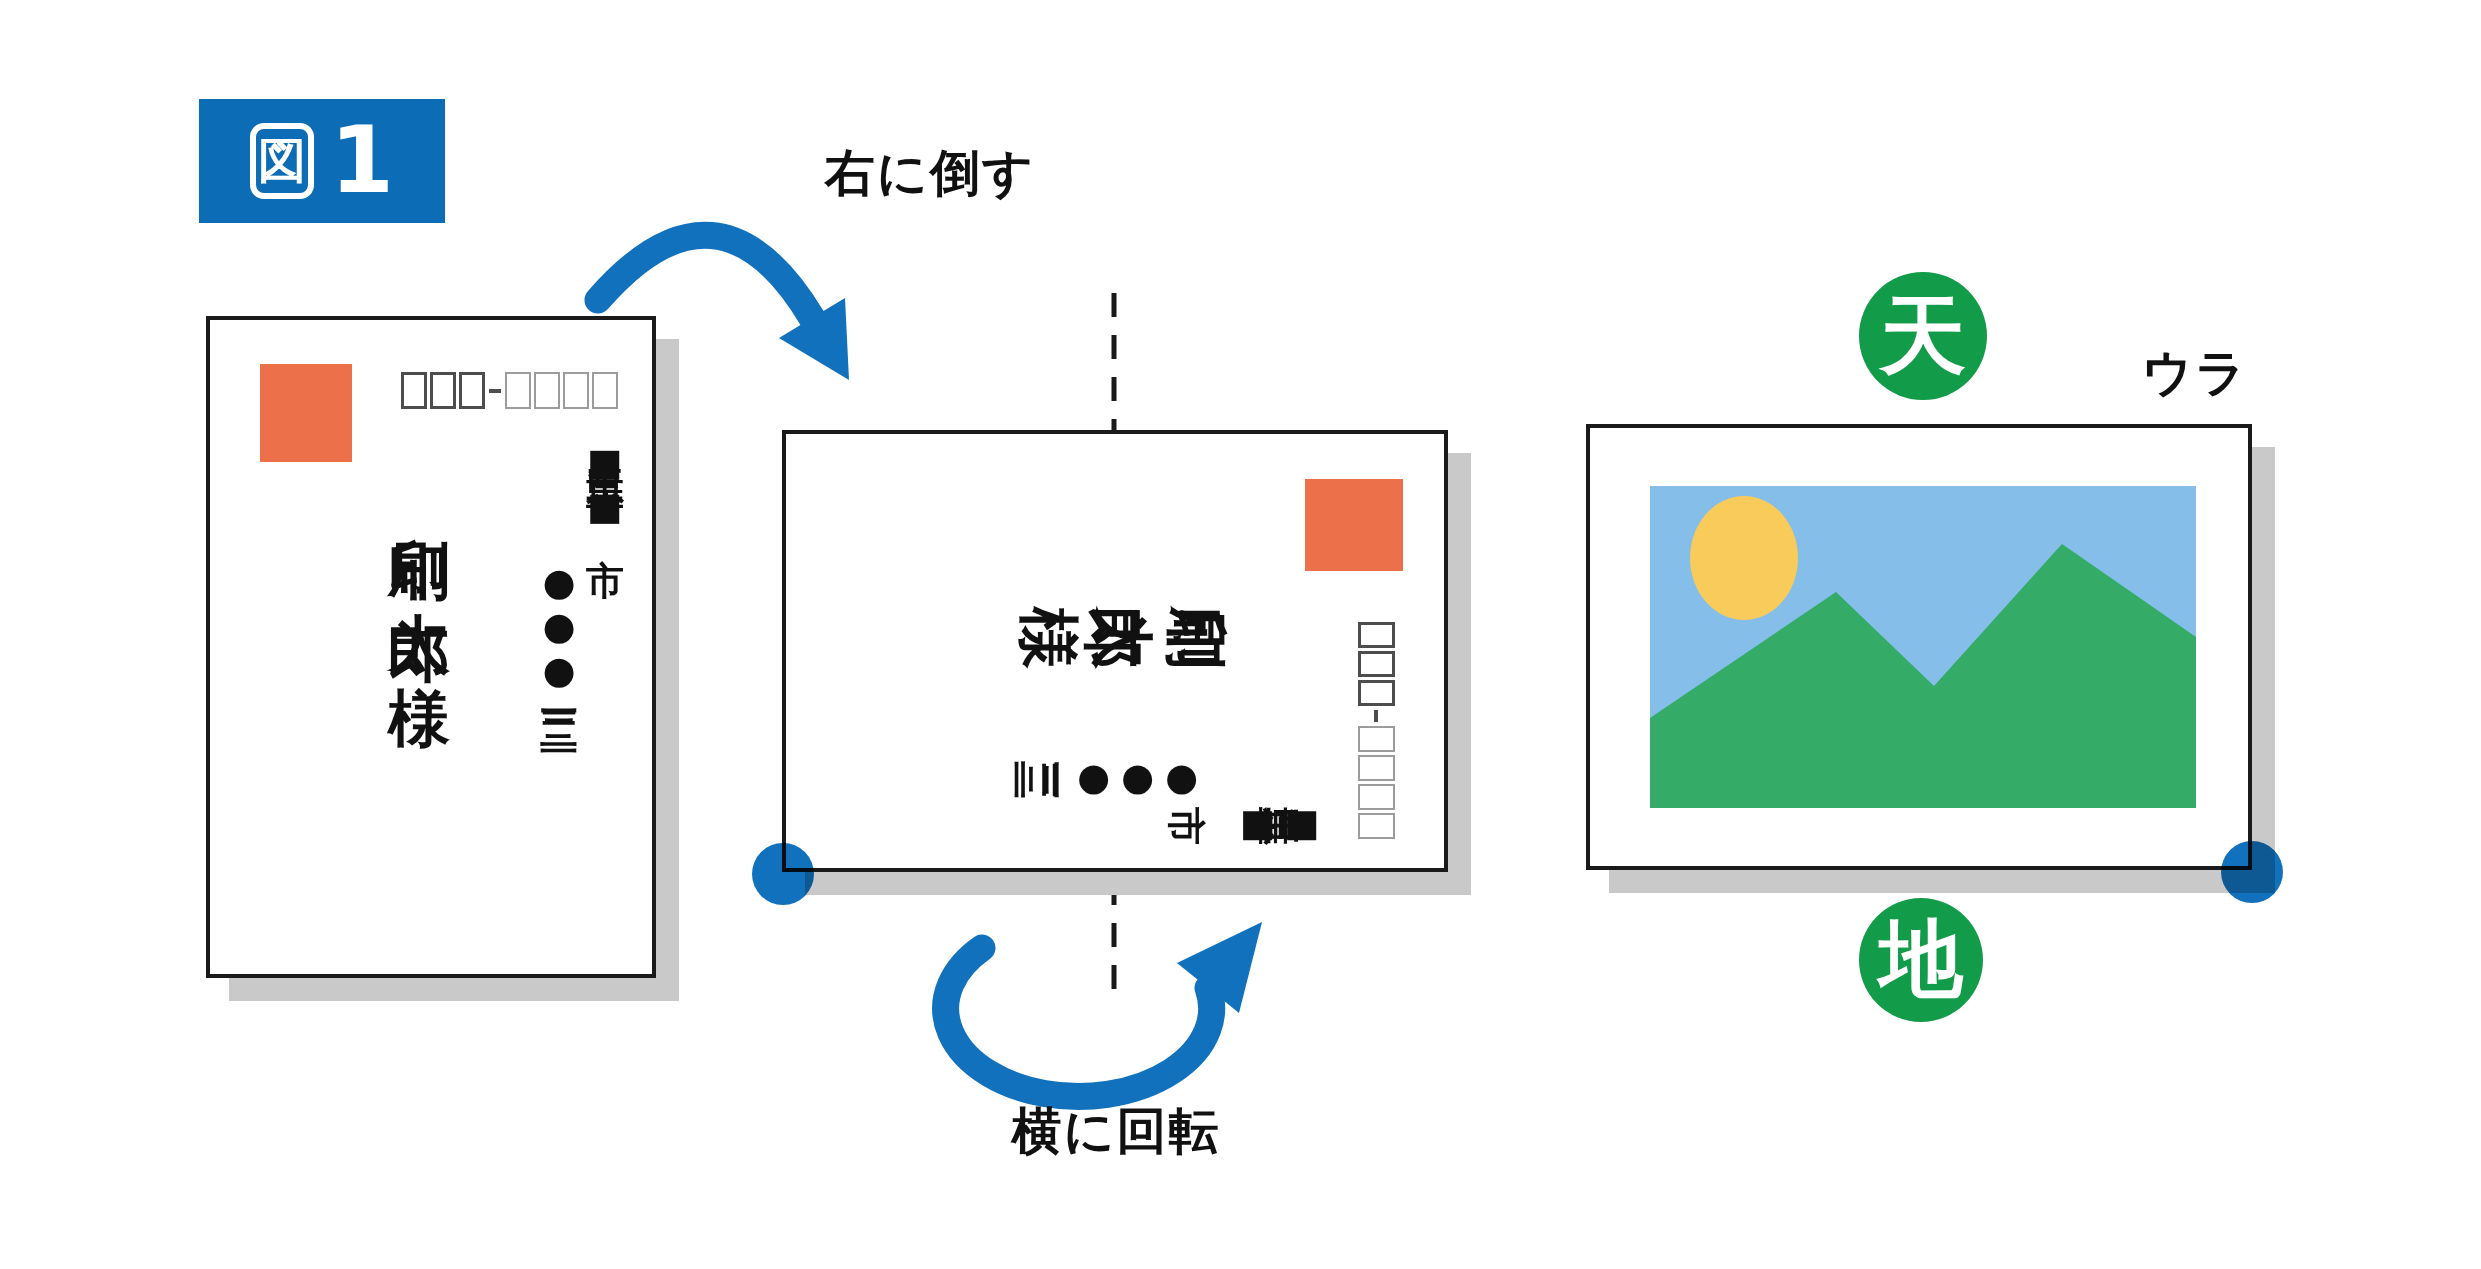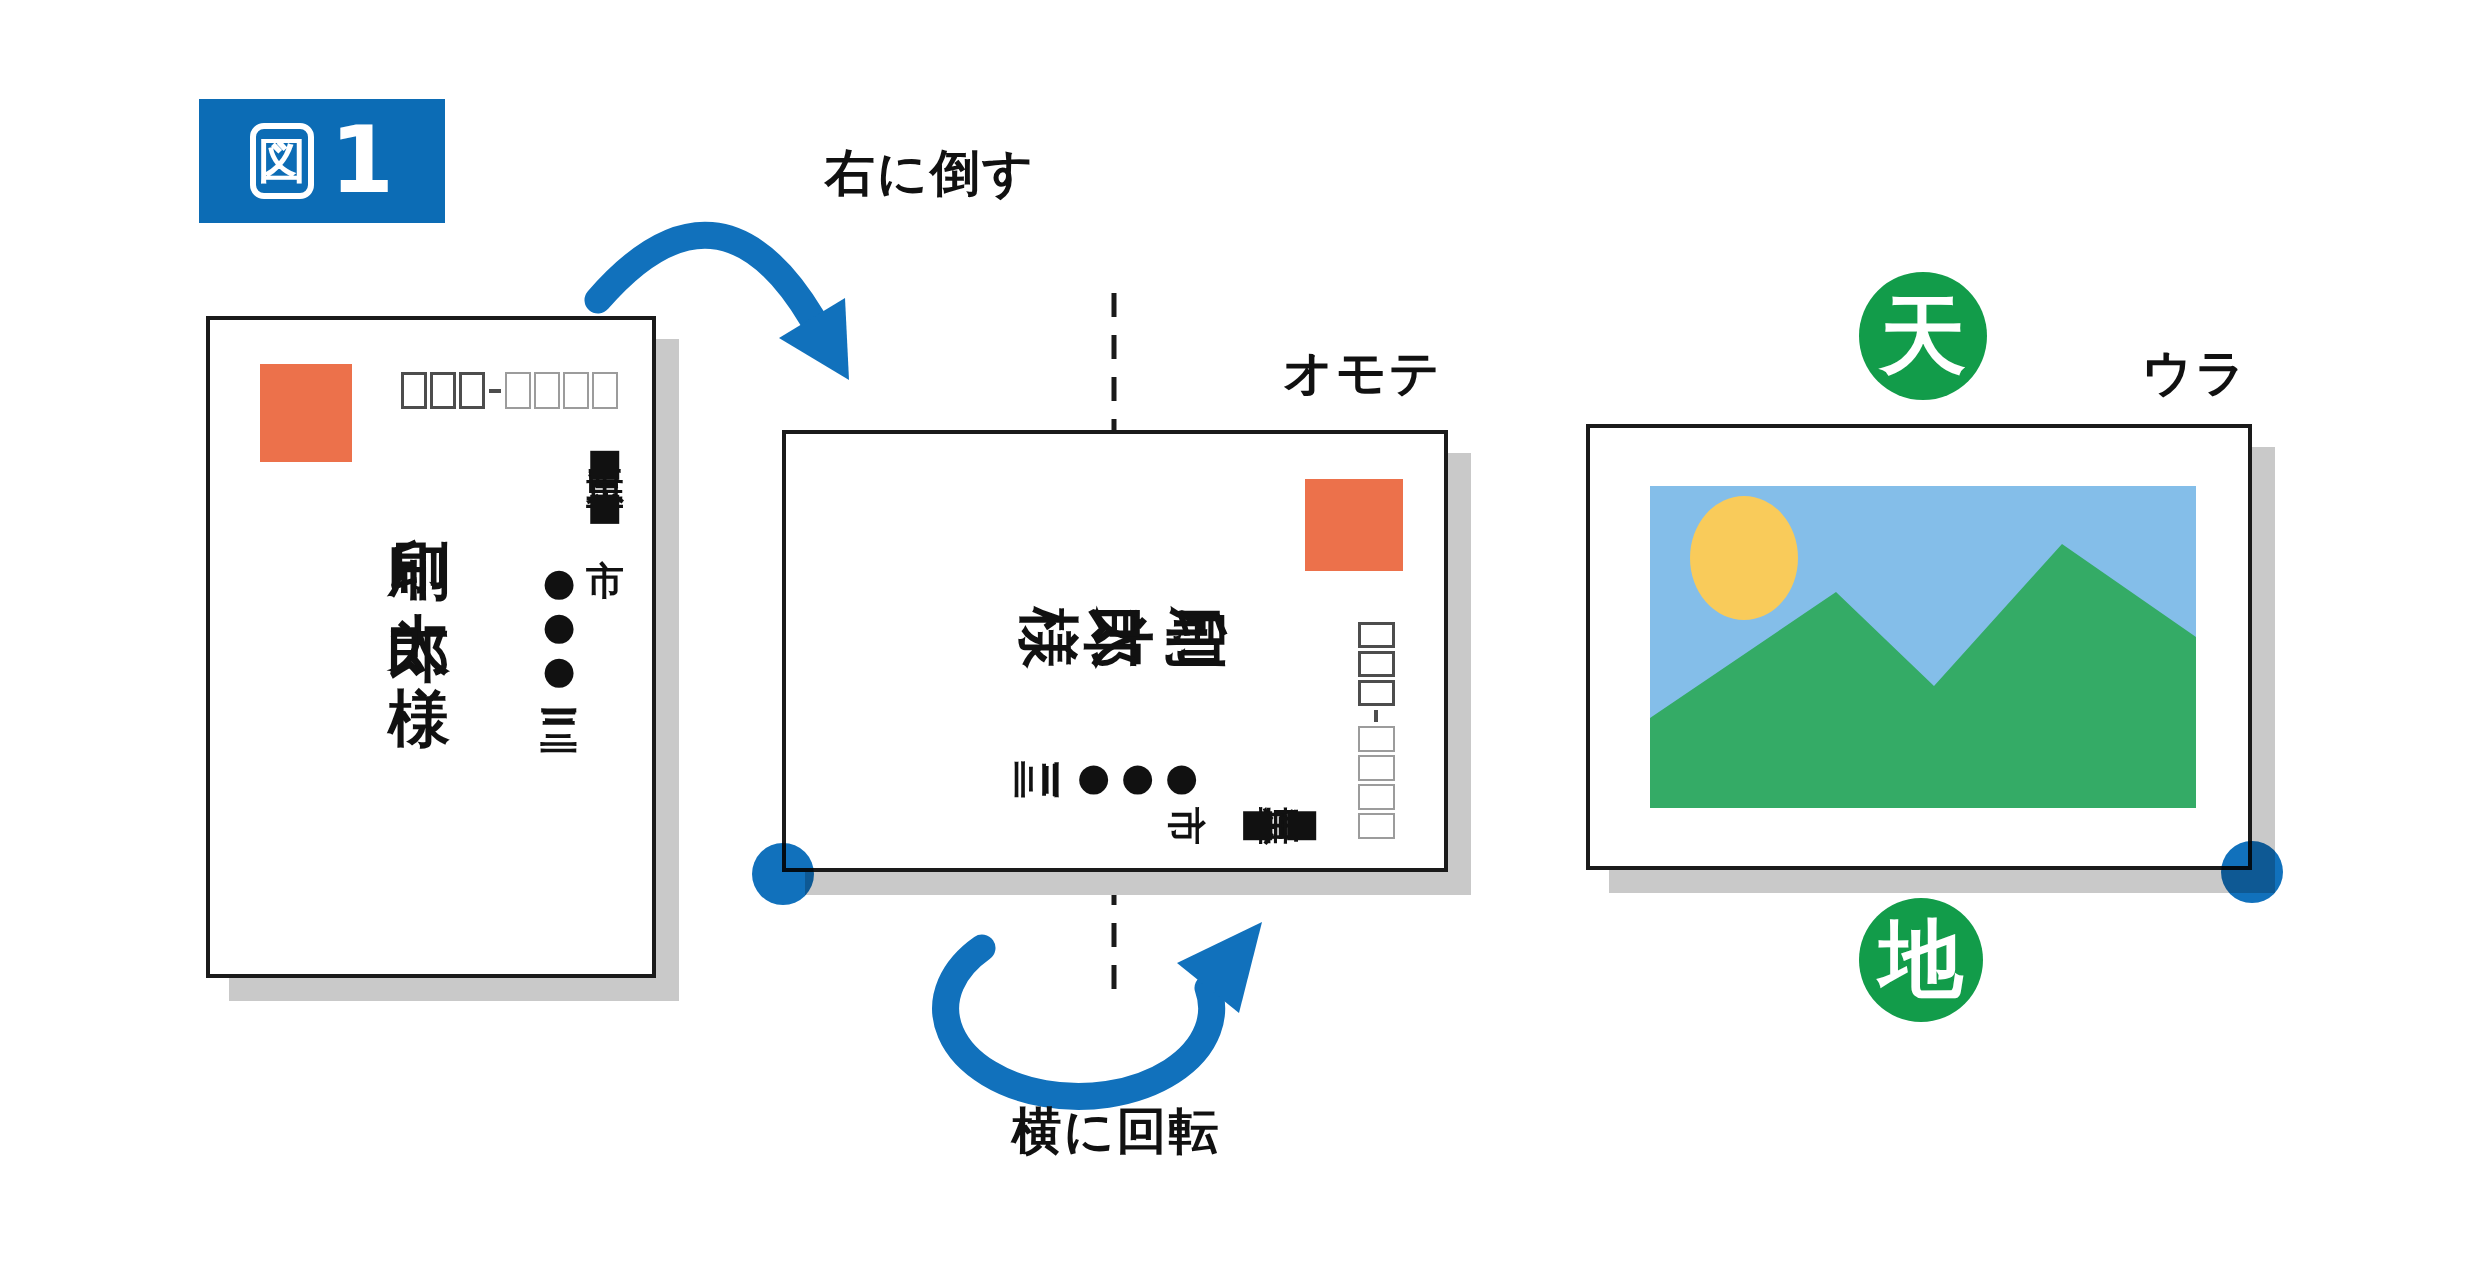--- a/index.html
+++ b/index.html
@@ -77,21 +77,20 @@
     <path d="M 982 948 A 133 88 0 1 0 1208 988" fill="none" stroke="var(--arrow-blue)" stroke-width="27" stroke-linecap="round"></path>
     <polygon points="1262,922 1177,963 1239,1013" fill="var(--arrow-blue)"></polygon>
   </svg>
 
   <div class="fig-label">
     <span class="zu">図</span>
     <span class="num">1</span>
   </div>
 
   <div class="note tilt">右に倒す</div>
-  <div class="note omote">オモテ</div>
   <div class="note ura">ウラ</div>
   <div class="note yoko">横に回転</div>
 
   <div class="card left">
     <div class="pc-face">
       <div class="stamp"></div>
       <div class="postal">
         <div class="pbox dark"></div>
         <div class="pbox dark"></div>
         <div class="pbox dark"></div>

